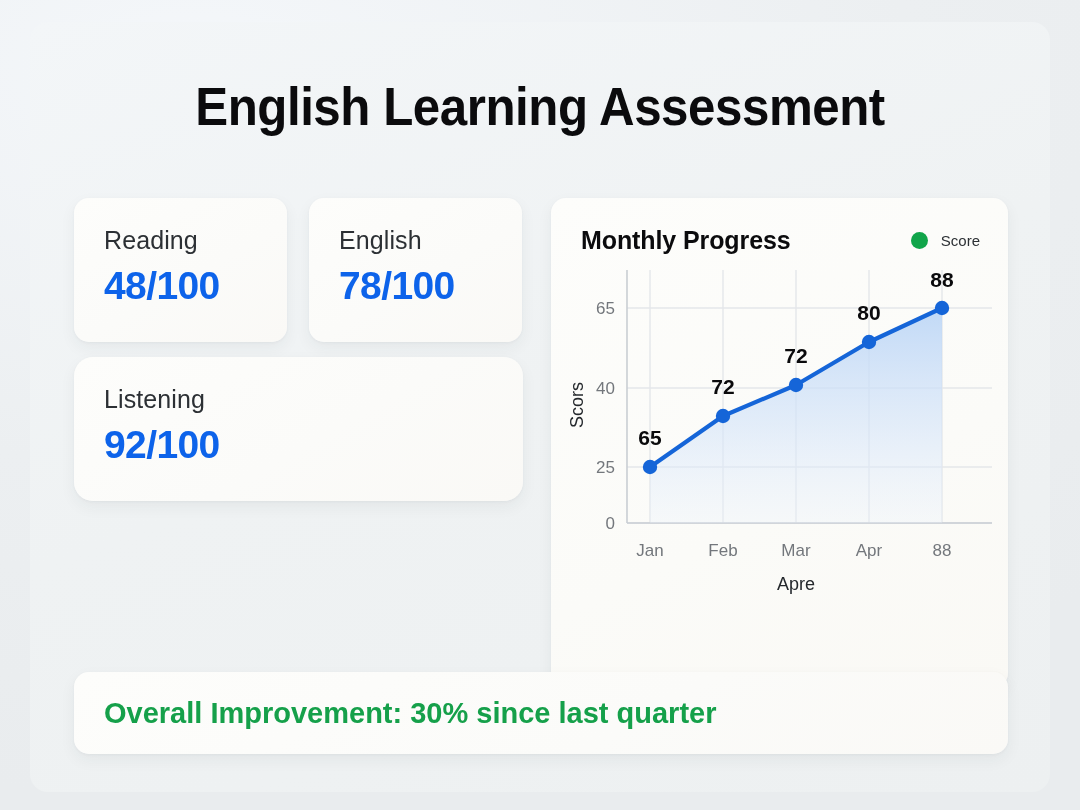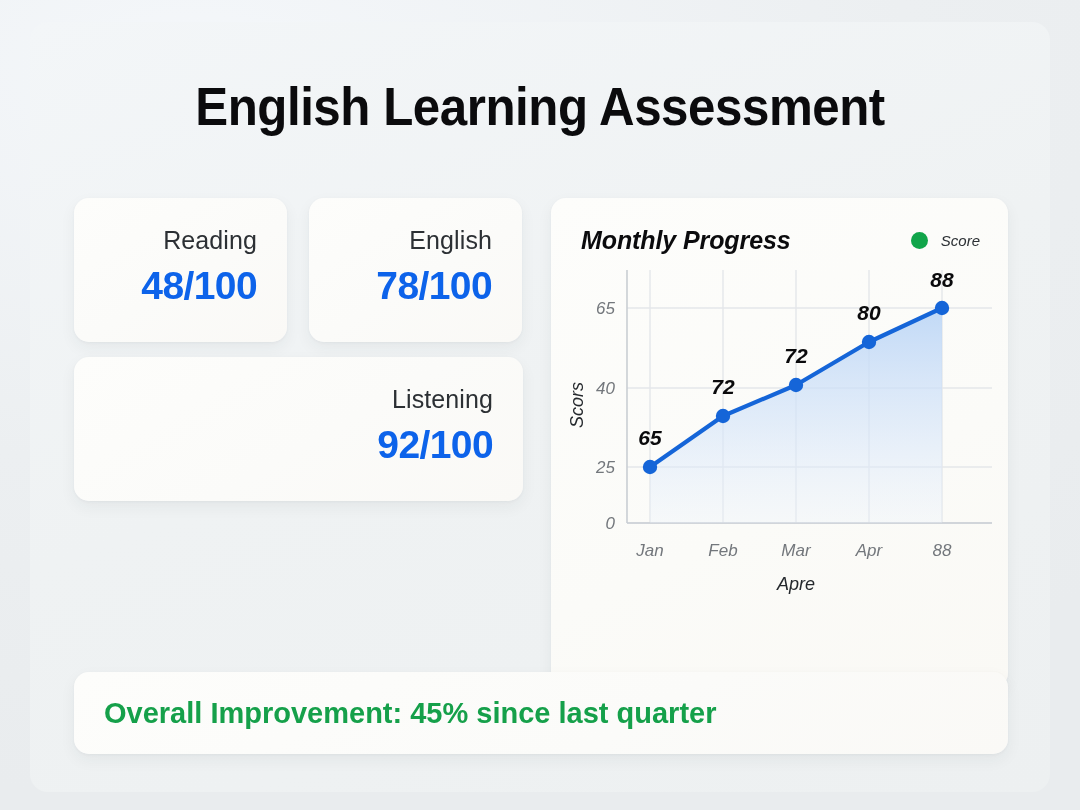--- a/index.html
+++ b/index.html
@@ -74,27 +74,27 @@
     gap: 22px;
     height: 144px;
   }
 
   .card {
     background: linear-gradient(150deg, #fdfdfb 0%, #fbfbf9 55%, #faf9f6 100%);
     border-radius: 15px;
     box-shadow: 0 6px 16px rgba(40,50,60,0.055),
                 0 1px 3px rgba(40,50,60,0.045);
     padding: 28px 30px 12px 30px;
-    text-align: right;
   }
 
   .score-card-half { width: 213px; }
 
   .score-card-full {
     height: 144px;
+    border-radius: 19px;
   }
 
   .card-label {
     font-size: 25px;
     font-weight: 400;
     color: #2c3034;
     letter-spacing: 0.1px;
     margin-bottom: 9px;
   }
 
@@ -107,21 +107,20 @@
 
   
   .chart-panel {
     width: 457px;
     height: 490px;
     background: linear-gradient(155deg, #fdfdfb 0%, #fbfbf8 60%, #faf9f5 100%);
     border-radius: 15px;
     box-shadow: 0 6px 16px rgba(40,50,60,0.055),
                 0 1px 3px rgba(40,50,60,0.045);
     position: relative;
-    font-style: italic;
   }
 
   .chart-head {
     position: absolute;
     top: 28px;
     left: 30px;
     right: 28px;
     display: flex;
     align-items: center;
     justify-content: space-between;
@@ -311,14 +310,14 @@
 
         <text class="axis-title" x="245" y="330" text-anchor="middle">Apre</text>
         <text class="axis-title" x="32" y="145" text-anchor="middle" transform="rotate(-90 32 145)">Scors</text>
       </svg>
     </div>
 
   </div>
 </div>
 
 <div class="banner">
-  <div class="banner-text">Overall Improvement: 45% since last quarter</div>
+  <div class="banner-text">Overall Improvement: 30% since last quarter</div>
 </div>
 
 </body></html>

